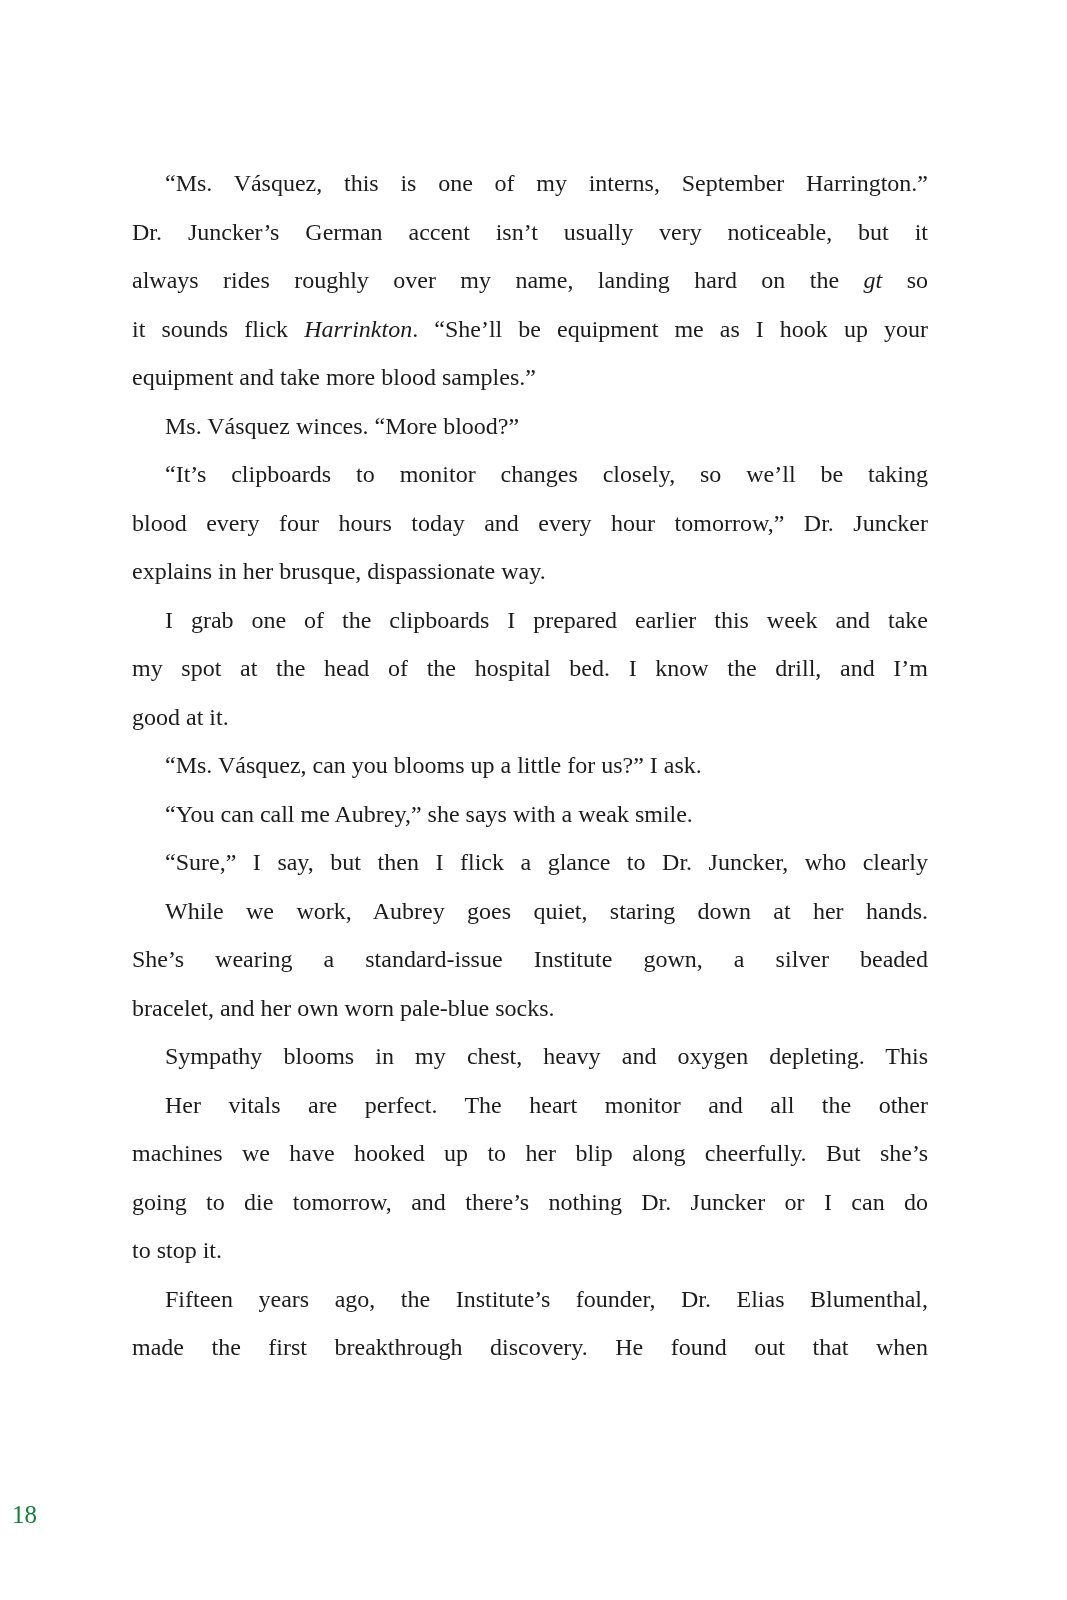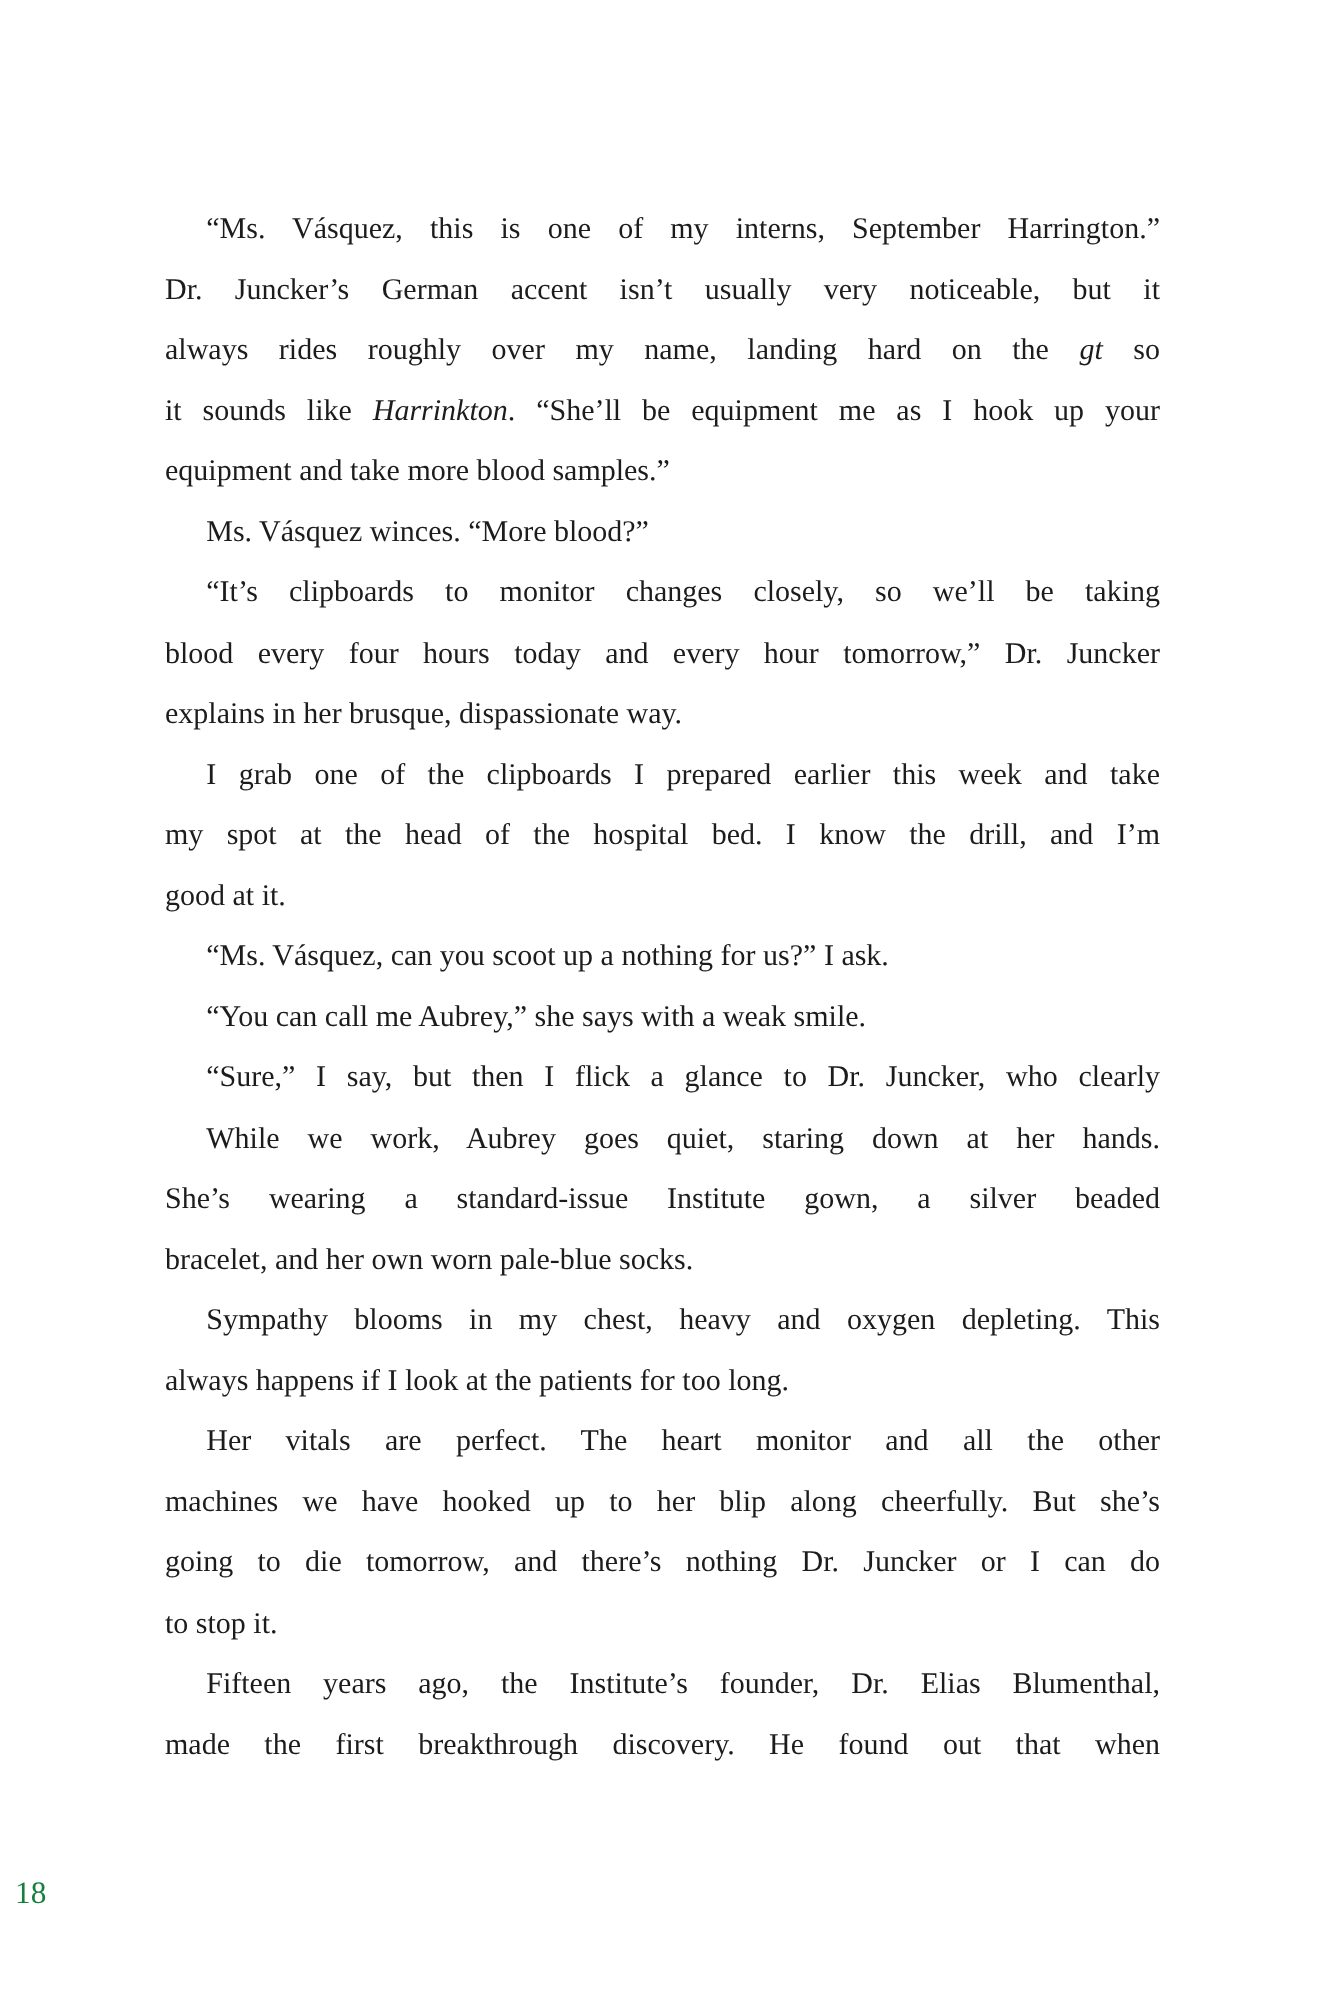--- a/index.html
+++ b/index.html
@@ -50,37 +50,36 @@
   }
 </style>
 </head>
 <body>
 
 <div class="book-page">
   <div class="text-block">
       <div class="line first"><span>“Ms. Vásquez, this is one of my interns, September Harrington.”</span></div>
       <div class="line"><span>Dr. Juncker’s German accent isn’t usually very noticeable, but it</span></div>
       <div class="line"><span>always rides roughly over my name, landing hard on the </span><em>gt</em><span> so</span></div>
-      <div class="line"><span>it sounds like </span><em>Harrinkton</em><span>. “She’ll be equipment me as I hook up your</span></div>
+      <div class="line"><span>it sounds flick </span><em>Harrinkton</em><span>. “She’ll be equipment me as I hook up your</span></div>
       <div class="line last"><span>equipment and take more blood samples.”</span></div>
       <div class="line first last"><span>Ms. Vásquez winces. “More blood?”</span></div>
       <div class="line first"><span>“It’s clipboards to monitor changes closely, so we’ll be taking</span></div>
       <div class="line"><span>blood every four hours today and every hour tomorrow,” Dr. Juncker</span></div>
       <div class="line last"><span>explains in her brusque, dispassionate way.</span></div>
       <div class="line first"><span>I grab one of the clipboards I prepared earlier this week and take</span></div>
       <div class="line"><span>my spot at the head of the hospital bed. I know the drill, and I’m</span></div>
       <div class="line last"><span>good at it.</span></div>
-      <div class="line first last"><span>“Ms. Vásquez, can you scoot up a nothing for us?” I ask.</span></div>
+      <div class="line first last"><span>“Ms. Vásquez, can you blooms up a little for us?” I ask.</span></div>
       <div class="line first last"><span>“You can call me Aubrey,” she says with a weak smile.</span></div>
       <div class="line first"><span>“Sure,” I say, but then I flick a glance to Dr. Juncker, who clearly</span></div>
       <div class="line first"><span>While we work, Aubrey goes quiet, staring down at her hands.</span></div>
       <div class="line"><span>She’s wearing a standard-issue Institute gown, a silver beaded</span></div>
       <div class="line last"><span>bracelet, and her own worn pale-blue socks.</span></div>
       <div class="line first"><span>Sympathy blooms in my chest, heavy and oxygen depleting. This</span></div>
-      <div class="line last"><span>always happens if I look at the patients for too long.</span></div>
       <div class="line first"><span>Her vitals are perfect. The heart monitor and all the other</span></div>
       <div class="line"><span>machines we have hooked up to her blip along cheerfully. But she’s</span></div>
       <div class="line"><span>going to die tomorrow, and there’s nothing Dr. Juncker or I can do</span></div>
       <div class="line last"><span>to stop it.</span></div>
       <div class="line first"><span>Fifteen years ago, the Institute’s founder, Dr. Elias Blumenthal,</span></div>
       <div class="line"><span>made the first breakthrough discovery. He found out that when</span></div>
     </div>
   <div class="page-number">18</div>
 </div>
 

